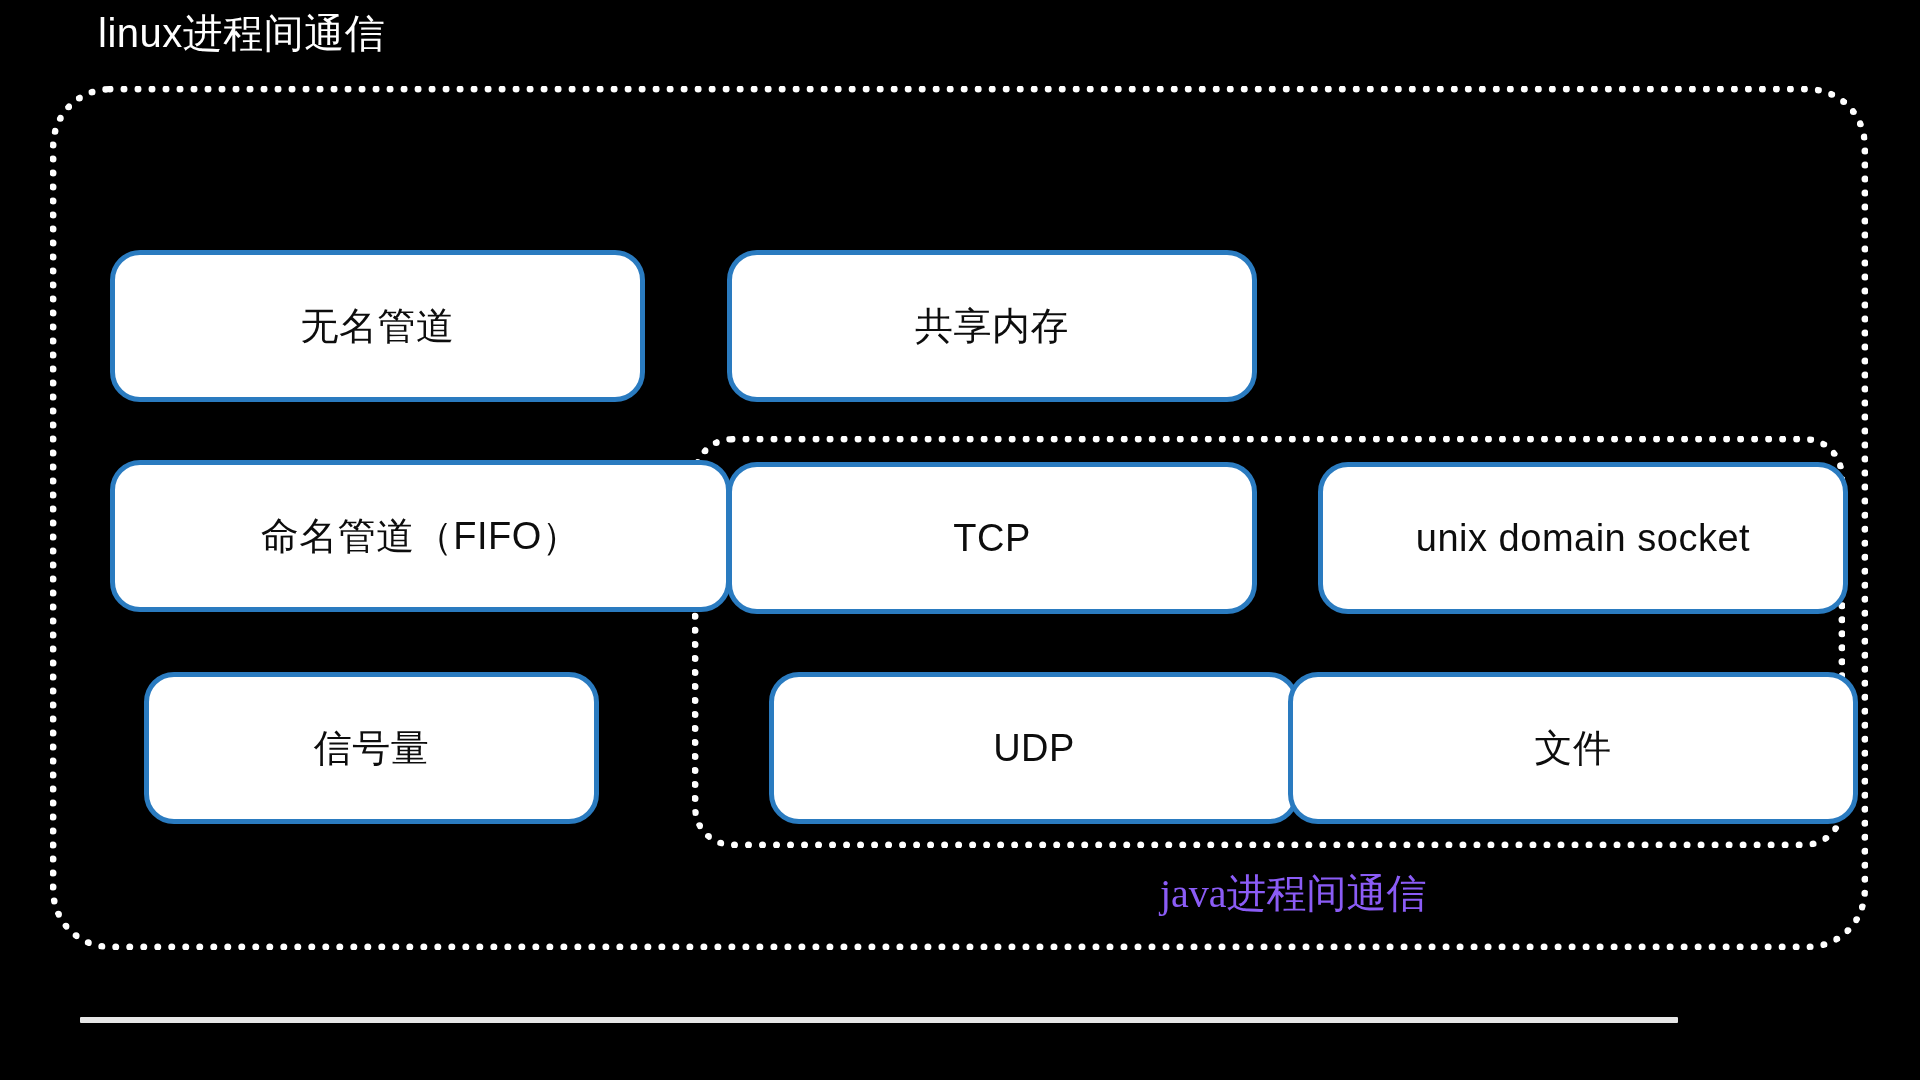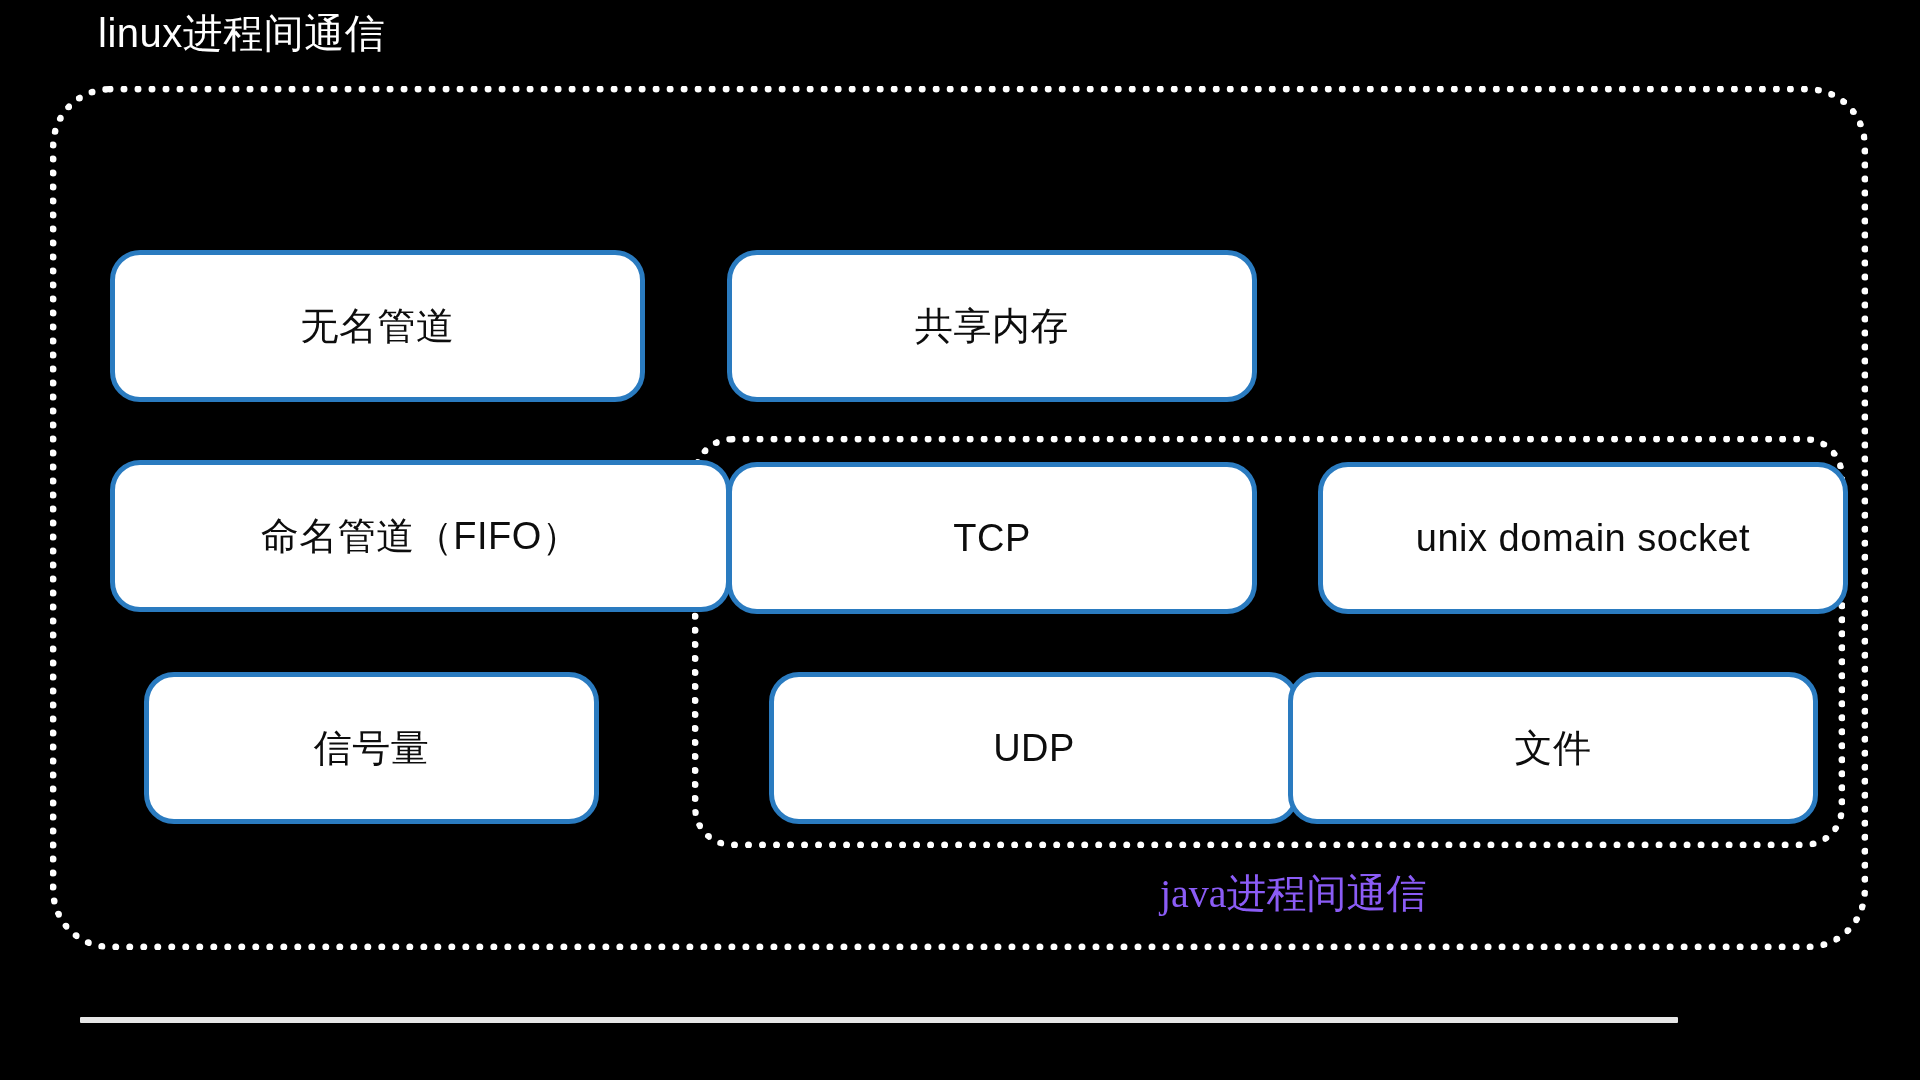--- a/index.html
+++ b/index.html
@@ -121,17 +121,17 @@
   <div class="card" style="left:110px; top:672px; width:455px; height:152px;margin-left:34px;">信号量</div>
 
   <div class="card" style="left:727px; top:250px; width:530px; height:152px;">共享内存</div>
 
   <div class="card" style="left:727px; top:462px; width:530px; height:152px;">TCP</div>
 
   <div class="card" style="left:1288px; top:462px; width:530px; height:152px;margin-left:30px;">unix domain socket</div>
 
   <div class="card" style="left:769px; top:672px; width:530px; height:152px;">UDP</div>
 
-  <div class="card" style="left:1288px; top:672px; width:530px; height:152px;border-radius:29px;">文件</div>
+  <div class="card" style="left:1288px; top:672px; width:570px; height:152px;">文件</div>
 
   <div class="bottom-rule"></div>
 
 </div>
 
 </body></html>

